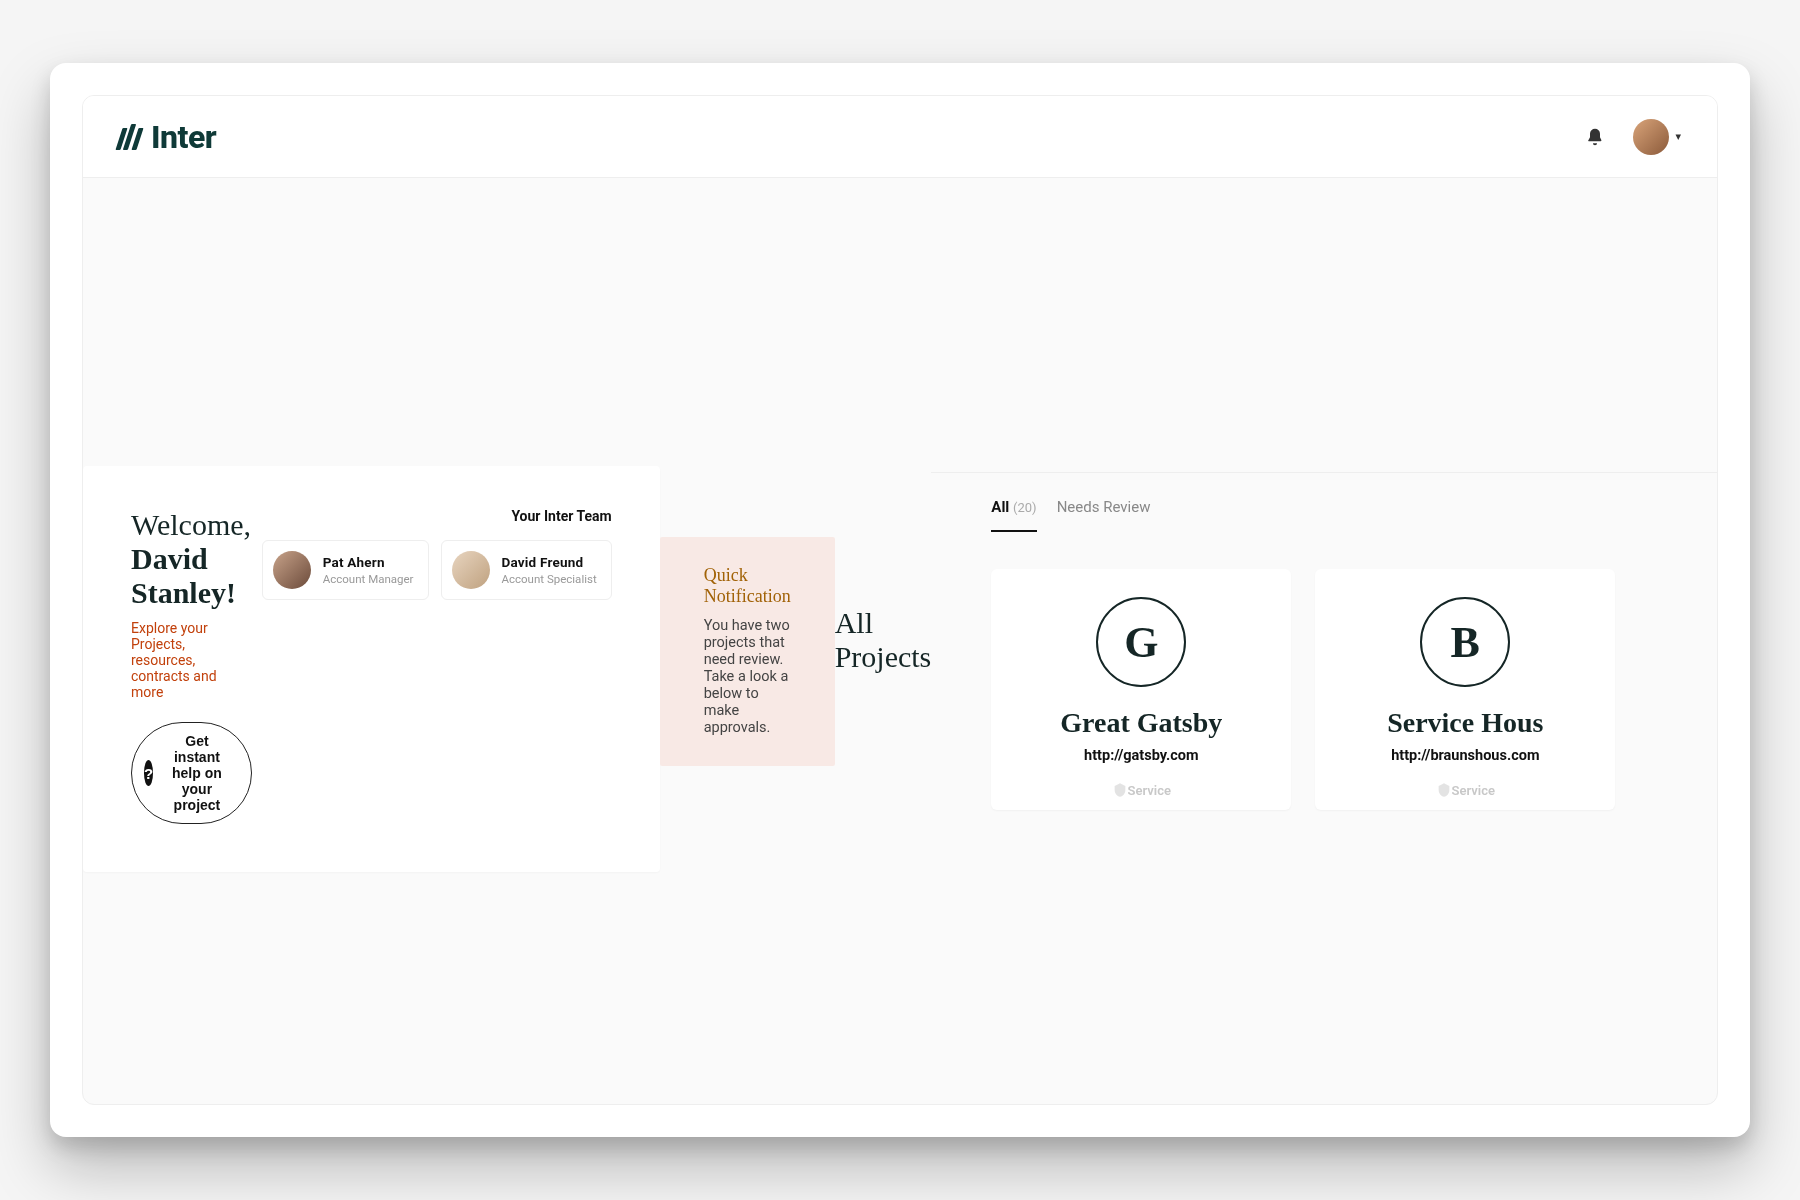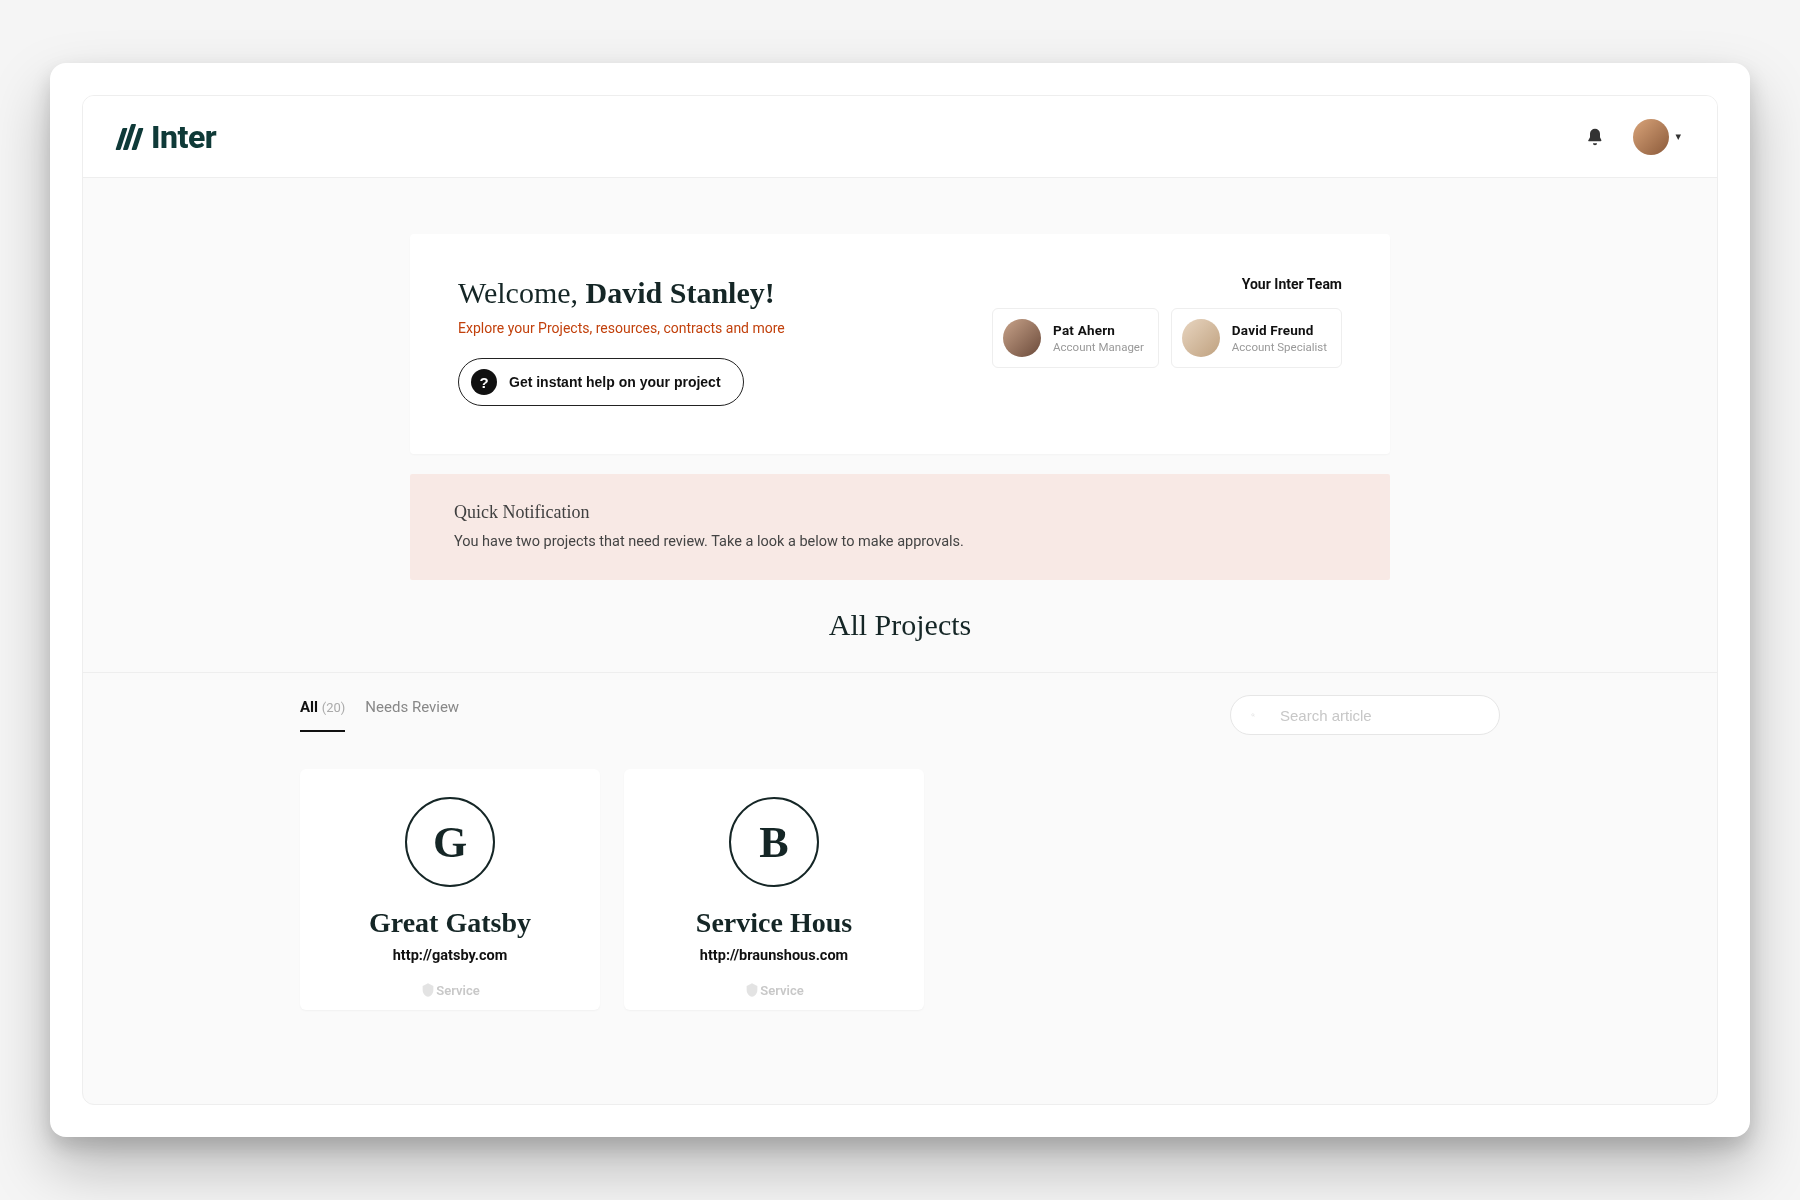--- a/index.html
+++ b/index.html
@@ -73,21 +73,21 @@
   .avatar {
     width: 36px; height: 36px; border-radius: 50%;
     background: linear-gradient(135deg,#d9a47a,#8b5a3a);
   }
   .caret { font-size: 11px; color:#333; }
 
   .content {
     flex: 1;
     overflow: hidden;
     display: flex;
-    flex-direction: column;
+    flex-direction: row;
     align-items: center;
   }
 
   
   .welcome-card {
     background: #fff;
     width: 980px;
     margin-top: 56px;
     border-radius: 4px;
     padding: 42px 48px 48px 48px;
@@ -162,21 +162,21 @@
   .notif {
     width: 980px;
     background: #f8e9e5;
     margin-top: 20px;
     border-radius: 2px;
     padding: 28px 44px 30px 44px;
   }
   .notif-title {
     font-family: Georgia, 'Times New Roman', serif;
     font-size: 18px;
-    color:#404040;
+    color:#a16207;
   }
   .notif-text {
     margin-top: 10px;
     font-size: 14.5px;
     color:#444;
   }
 
   
   .section-title {
     font-family: Georgia, 'Times New Roman', serif;

